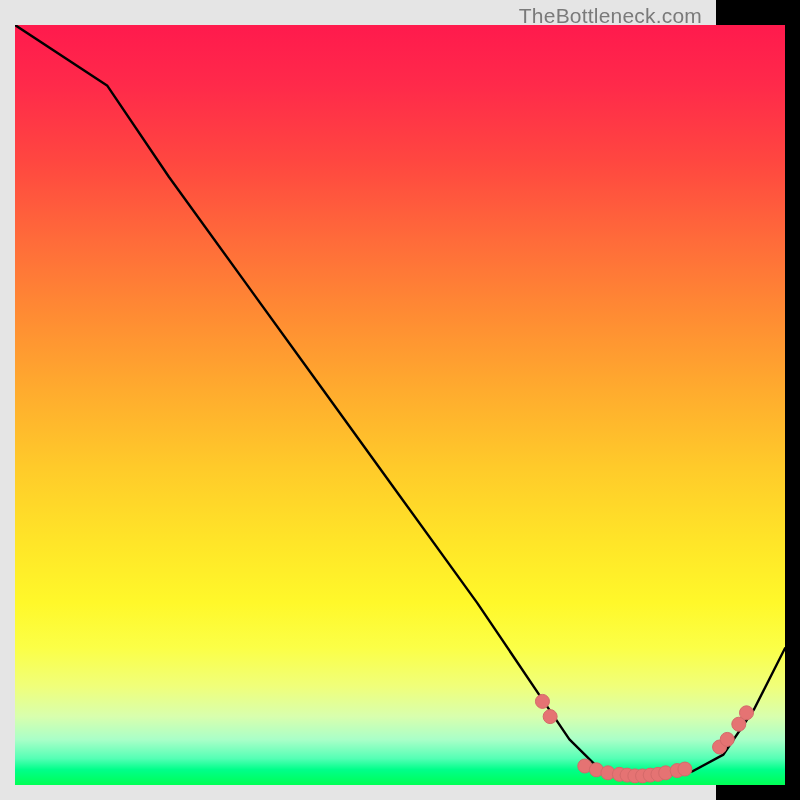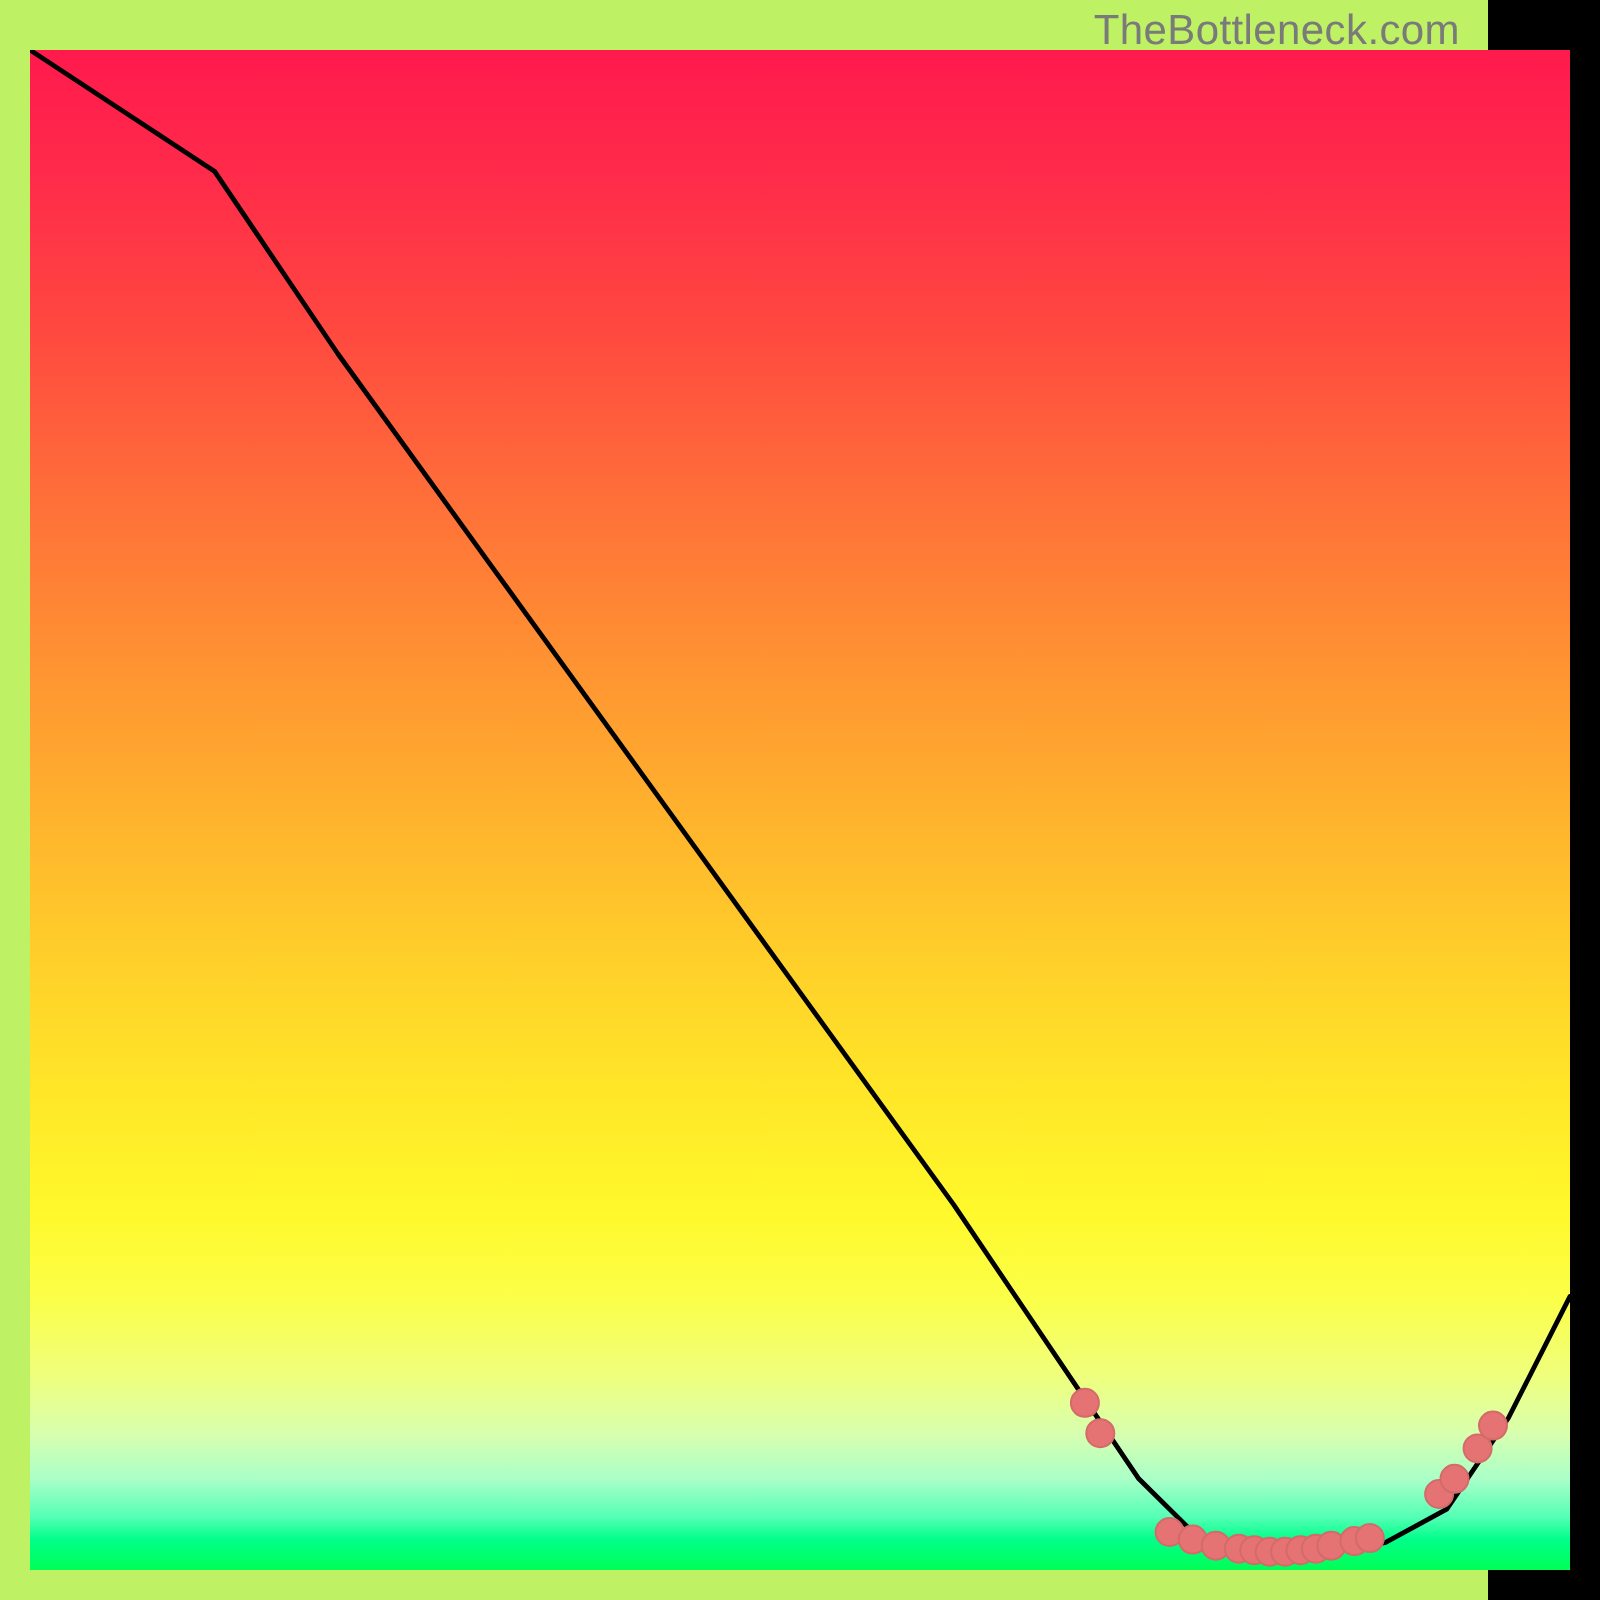--- a/index.html
+++ b/index.html
@@ -7,22 +7,21 @@
     padding: 0;
     width: 800px;
     height: 800px;
     background: #000;
     overflow: hidden;
   }
   .frame {
     position: relative;
     width: 716px;
     height: 800px;
-    background: #bef264;
-    padding-left: 28px;
+    background: #e5e5e5;
   }
   .plot-area {
     position: absolute;
     left: 15px;
     top: 25px;
     width: 770px;
     height: 760px;
     background: linear-gradient(to bottom,
       #ff1a4d 0%,
       #ff2a4a 8%,

